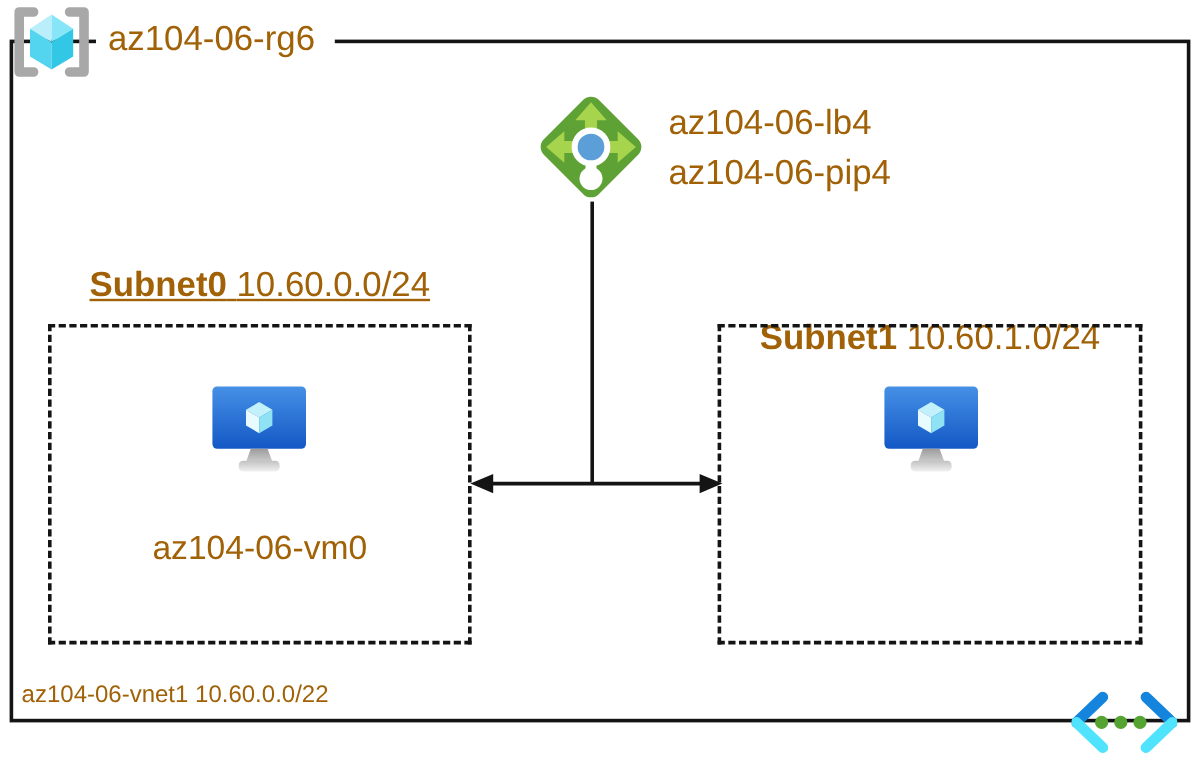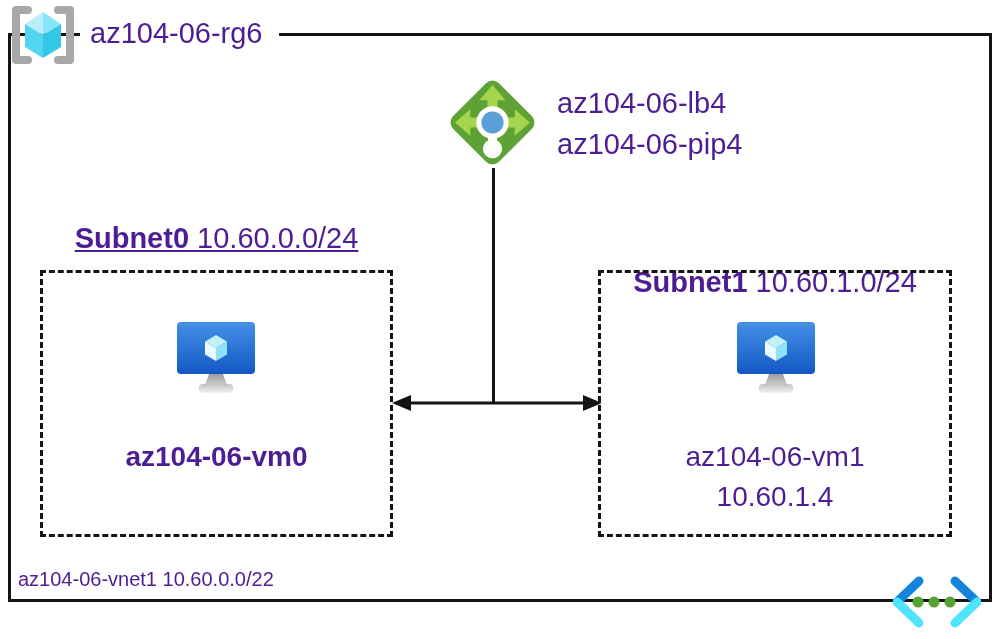--- a/index.html
+++ b/index.html
@@ -1,18 +1,18 @@
 <!DOCTYPE html>
 <html><head>
 <meta charset="utf-8">
 <style>
   html,body{margin:0;padding:0;background:#ffffff;}
   #canvas{
     position:relative;width:994px;height:639px;background:#ffffff;overflow:hidden;
-    font-family:"Liberation Sans", sans-serif;color:#4c1d95;
+    font-family:"Liberation Sans", sans-serif;color:#a16207;
   }
   .abs{position:absolute;}
   
   #rg-box{left:8px;top:33px;width:984px;height:569px;border:3px solid #141414;box-sizing:border-box;background:transparent;}
   
   #rg-label{left:80px;top:11px;height:44px;line-height:44px;background:#ffffff;padding:0 16px 0 10px;font-size:29px;white-space:nowrap;}
   
   #lb-icon{left:444px;top:74px;}
   #lb-line{left:492px;top:168px;width:3px;height:235px;background:#141414;}
   #lb-labels{left:557px;top:83px;font-size:29px;line-height:41px;white-space:nowrap;}
@@ -21,21 +21,21 @@
   #subnet0-box{left:40px;width:353px;}
   #subnet1-box{left:598px;width:354px;}
   .subnet-label{top:222px;font-size:29px;text-align:center;white-space:nowrap;}
   #subnet0-label{left:40px;width:353px;text-decoration:underline;}
   #subnet1-label{left:598px;width:354px;margin-top:44px;}
   .subnet-name{font-weight:bold;}
   
   #vm0-icon{left:176px;top:321px;}
   #vm1-icon{left:736px;top:321px;}
   .vm-label{top:437px;font-size:28px;line-height:40px;text-align:center;}
-  #vm0-label{left:40px;width:353px;font-weight:bold;}
+  #vm0-label{left:40px;width:353px;}
   #vm1-label{left:598px;width:354px;}
   
   #h-arrow{left:390px;top:391px;}
   
   #vnet-label{left:18px;top:568px;font-size:20px;white-space:nowrap;}
   #vnet-icon{left:893px;top:576px;}
 </style>
 </head>
 <body>
 
@@ -123,24 +123,20 @@
 
   <svg class="abs" id="vm1-icon" width="80" height="73" viewBox="0 0 80 73">
     <rect x="1" y="1" width="78" height="52" rx="4" fill="url(#scr)"></rect>
     <polygon points="40,14 51,20.5 40,27 29,20.5" fill="#c2f1fb"></polygon>
     <polygon points="29,20.5 40,27 40,40 29,33.5" fill="#e8fbfe"></polygon>
     <polygon points="51,20.5 40,27 40,40 51,33.5" fill="#8fe1f4"></polygon>
     <polygon points="33,53 47,53 51,64 29,64" fill="url(#stand)"></polygon>
     <rect x="23" y="63" width="34" height="9" rx="3.5" fill="url(#base)"></rect>
   </svg>
 
-  <div class="abs vm-label" id="vm1-label">
-    <div>az104-06-vm1</div>
-    <div>10.60.1.4</div>
-  </div>
 
   <div class="abs" id="vnet-label">
     <span>az104-06-vnet1</span>
     <span>10.60.0.0/22</span>
   </div>
 
   <svg class="abs" id="vnet-icon" width="88" height="52" viewBox="0 0 88 52">
     <line x1="26" y1="5" x2="4" y2="26" stroke="#1484dc" stroke-width="9" stroke-linecap="round"></line>
     <line x1="4" y1="26" x2="26" y2="47" stroke="#4fe3fd" stroke-width="9" stroke-linecap="round"></line>
     <line x1="62" y1="5" x2="84" y2="26" stroke="#1484dc" stroke-width="9" stroke-linecap="round"></line>

